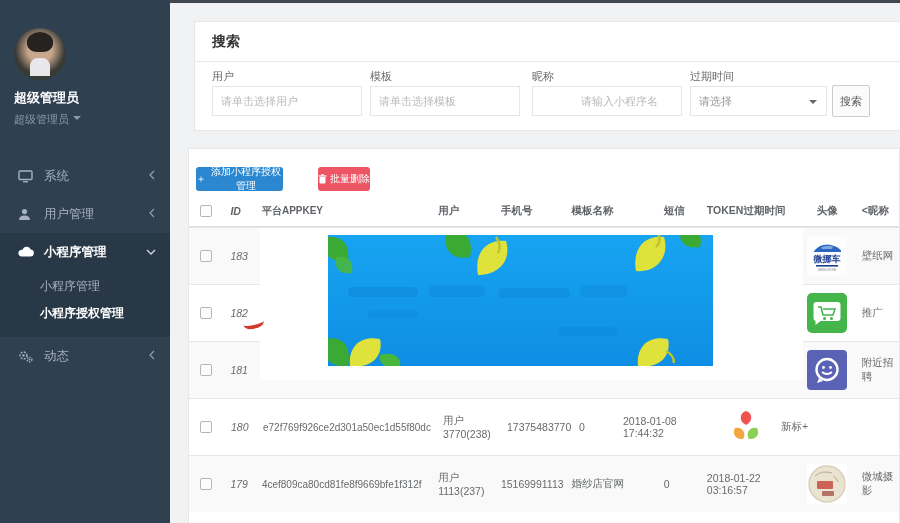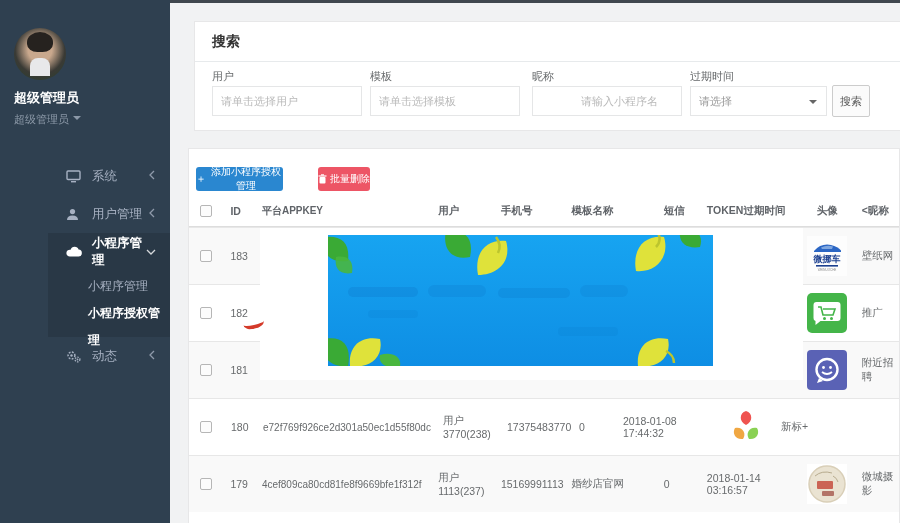--- a/index.html
+++ b/index.html
@@ -11,21 +11,21 @@
   .profile { padding:28px 8px 0 14px; }
   .avatar { width:52px; height:52px; border-radius:50%; overflow:hidden;
             background: radial-gradient(circle at 50% 42%, #c9a88d 0 30%, #3a3a35 62%, #25402c 100%);
             position:relative; cursor:pointer; }
   .avatar:before { content:""; position:absolute; left:13px; top:4px; width:26px; height:20px; border-radius:50% 50% 40% 40%; background:#26221f; }
   .avatar:after  { content:""; position:absolute; left:16px; top:30px; width:20px; height:18px; border-radius:8px 8px 0 0; background:#e8e8ea; }
   .uname { color:#ffffff; font-size:13px; font-weight:bold; margin-top:9px; }
   .urole { color:#8b98a7; font-size:11px; margin-top:5px; cursor:pointer; }
   .urole .tri { display:inline-block; width:0; height:0; border:4px solid transparent; border-top-color:#8b98a7; margin-left:4px; vertical-align:-1px; }
 
-  .menu { margin-top:30px;padding-left:48px; }
+  .menu { margin-top:30px; }
   .mitem { height:38px; display:flex; align-items:center; padding:0 14px 0 18px; color:#a7b1c2; font-size:12.5px; cursor:pointer; }
   .mitem .micon { width:16px; margin-right:10px; display:flex; }
   .mitem .lbl { flex:1; }
   .mitem.open { background:#293846; color:#ffffff; font-weight:bold; }
   .submenu { background:#293846; padding:2px 0 10px 0; }
   .sitem { height:27px; line-height:27px; padding-left:40px; color:#a7b1c2; font-size:12px; cursor:pointer; }
   .sitem.active { color:#ffffff; font-weight:bold; }
   .chev { opacity:.8; }
 
   
@@ -52,21 +52,21 @@
   .btn .ic { margin-right:3px; display:flex; }
 
   .trow { display:flex; align-items:center; border-top:1px solid #e7e7e7; }
   .thead { position:absolute; left:0; right:0; top:46px; height:32px; display:flex; align-items:center;
            font-weight:bold; color:#5f6368; font-size:10.5px; border-top:none; border-bottom:1px solid #dddddd; }
   .rows { position:absolute; left:0; right:0; top:78px; }
   .r { height:57px; font-size:10.5px; color:#676a6c; }
   .r.stripe { background:#f9f9f9; }
   .c { padding:0 4px; overflow:hidden; }
   .c-check { width:34px; display:flex; justify-content:center; }
-  .c-id { width:36px; padding-left:8px; }
+  .c-id { width:36px; padding-left:8px;font-style:italic; }
   .c-appkey { width:180px; font-size:10px; white-space:nowrap; }
   .c-user { width:64px; }
   .c-phone { width:72px; }
   .c-template { width:94px; }
   .c-sms { width:44px; }
   .c-token { width:96px; }
   .c-avatar { width:62px; display:flex; justify-content:center; }
   .c-nick { width:42px; }
   .thead .c-token, .thead .c-nick { white-space:nowrap; }
   .cbx { width:12px; height:12px; border:1px solid #b6b6b6; border-radius:2px; background:#fcfcfc; cursor:pointer; }
@@ -304,21 +304,21 @@
     <div class="trow r stripe">
       <div class="c c-check">
           <span class="cbx"></span>
         </div>
       <div class="c c-id">179</div>
       <div class="c c-appkey">4cef809ca80cd81fe8f9669bfe1f312f</div>
       <div class="c c-user">用户 1113(237)</div>
       <div class="c c-phone">15169991113</div>
       <div class="c c-template">婚纱店官网</div>
       <div class="c c-sms">0</div>
-      <div class="c c-token">2018-01-14 03:16:57</div>
+      <div class="c c-token">2018-01-22 03:16:57</div>
       <div class="c c-avatar">
         <svg class="av" viewBox="0 0 40 40">
             <rect width="40" height="40" fill="#ffffff"></rect>
             <circle cx="20" cy="20" r="18" fill="#eae3d2"></circle>
             <circle cx="20" cy="20" r="18" fill="none" stroke="#d9cfb8" stroke-width="1.5"></circle>
             <path d="M8 12 Q15 6 25 9" fill="none" stroke="#b7ab8e" stroke-width="1"></path>
             <rect x="10" y="17" width="16" height="8" rx="1" fill="#c0392b" opacity="0.75"></rect>
             <rect x="15" y="27" width="12" height="5" rx="1" fill="#8e2a20" opacity="0.6"></rect>
             <path d="M26 12 q4 2 5 6" fill="none" stroke="#b7ab8e" stroke-width="1"></path>
           </svg>

